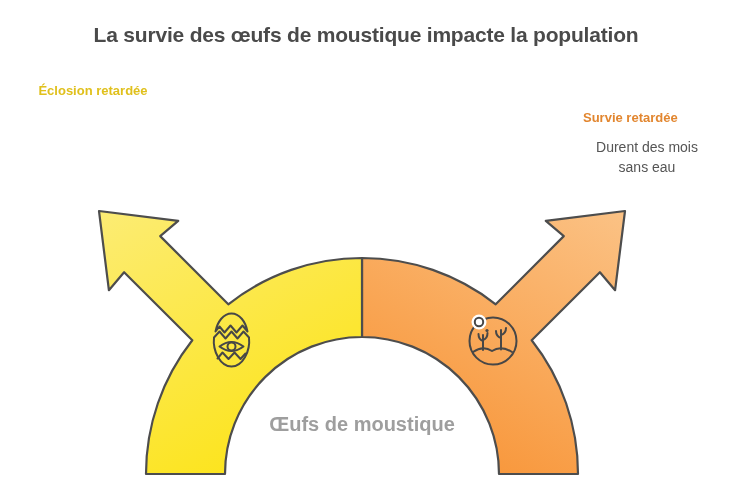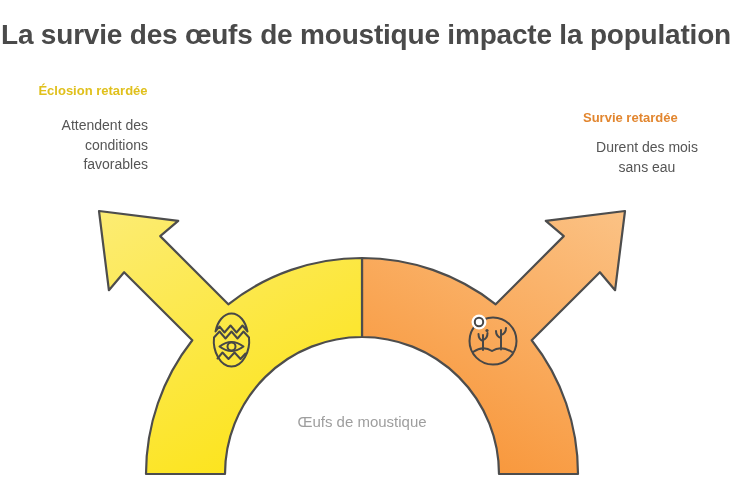--- a/index.html
+++ b/index.html
@@ -2,35 +2,35 @@
 <html><head>
 <meta charset="utf-8">
 <style>
   html,body{margin:0;padding:0;background:#fff;}
   .stage{
     position:relative;width:732px;height:503px;background:#ffffff;overflow:hidden;
     font-family:"Liberation Sans", sans-serif;
   }
   .title{
     position:absolute;top:20px;left:0;width:732px;text-align:center;
-    font-size:28px;font-weight:bold;line-height:30px;letter-spacing:-0.2px;color:#4a4a4a;
+    font-size:21px;font-weight:bold;line-height:30px;letter-spacing:-0.2px;color:#4a4a4a;
   }
   .diagram-svg{position:absolute;left:0;top:0;}
   .branch-label{position:absolute;}
   .branch-label .heading{font-size:13px;font-weight:bold;line-height:26px;}
   .branch-label .desc{font-size:14px;line-height:19.5px;color:#555555;}
   .label-left{left:38px;top:78px;width:110px;}
   .label-left .heading{text-align:center;color:#e0c01c;}
   .label-left .desc{text-align:right;margin-top:12px;margin-left:auto;width:110px;}
   .label-right{left:583px;top:105px;width:135px;}
   .label-right .heading{text-align:left;color:#e2862f;width:95px;}
   .label-right .desc{text-align:center;margin-top:7px;width:128px;}
   .center-label{
     position:absolute;left:212px;top:413px;width:300px;text-align:center;
-    font-size:15px;font-weight:normal;color:#9e9e9e;
+    font-size:20px;font-weight:bold;color:#9e9e9e;
   }
 </style>
 </head>
 <body>
 
 <div class="stage">
 
   <svg class="diagram-svg" width="732" height="503" viewBox="0 0 732 503">
     <defs>
       <linearGradient id="gy" x1="0" y1="0" x2="0.55" y2="1">
@@ -77,21 +77,20 @@
       <path d="M -20,11 Q -10,4 -1,10 Q 8,4 19,11"></path>
       <path d="M -10,9 L -10,-6 M -10,0 C -13,-1 -14.5,-3.5 -14.5,-7 M -10,-1 C -7,-2 -5.5,-4.5 -5.5,-8"></path>
       <path d="M 8,8.5 L 8,-11 M 8,-3 C 5,-4 3,-6.5 3,-10 M 8,-6 C 11,-7 13,-9.5 13,-13"></path>
     </g>
   </svg>
 
   <div class="title" style="color: rgb(74, 74, 74);">La survie des œufs de moustique impacte la population</div>
 
   <div class="branch-label label-left">
     <div class="heading" style="color: rgb(224, 192, 28);">Éclosion retardée</div>
-    <div class="desc" style="color: rgb(85, 85, 85);">Attendent des conditions favorables</div>
   </div>
 
   <div class="branch-label label-right">
     <div class="heading" style="color: rgb(226, 134, 47);">Survie retardée</div>
     <div class="desc" style="color: rgb(85, 85, 85);">Durent des mois sans eau</div>
   </div>
 
   <div class="center-label" style="color: rgb(158, 158, 158);">Œufs de moustique</div>
 
 </div>

